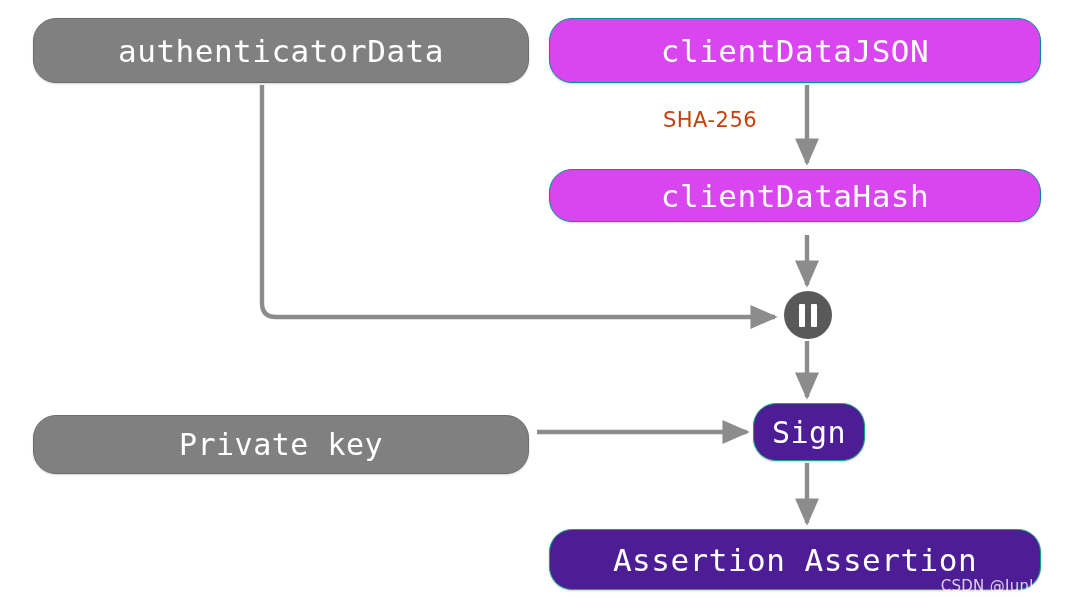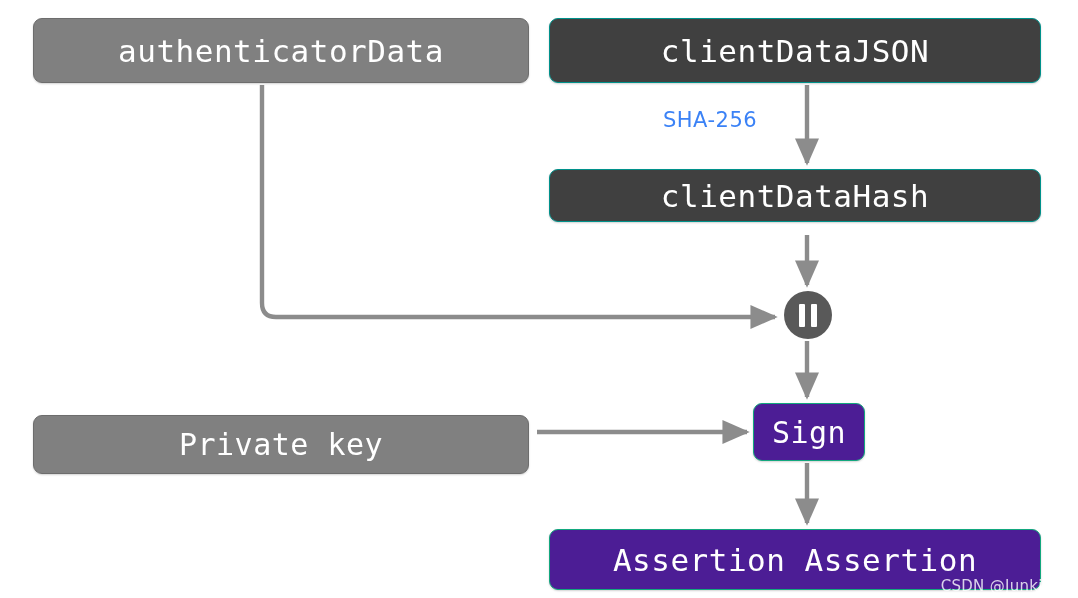--- a/index.html
+++ b/index.html
@@ -25,36 +25,36 @@
     height: 598px;
     pointer-events: none;
   }
 
   .node {
     position: absolute;
     box-sizing: border-box;
     display: flex;
     align-items: center;
     justify-content: center;
-    border-radius: 9px;
+    border-radius: 23px;
     color: #ffffff;
     font-family: "DejaVu Sans Mono", monospace;
     letter-spacing: 0.5px;
     white-space: nowrap;
     text-align: center;
     z-index: 3;
   }
 
   .node.gray {
     background: #808080;
     border: 1.6px solid #6d6d6d;
     box-shadow: 0 1px 2px rgba(0,0,0,0.18);
   }
   .node.teal {
-    background: #404040;
+    background: #d946ef;
     border: 1.6px solid #00918b;
     box-shadow: 0 1px 2px rgba(0,0,0,0.18);
   }
   .node.green {
     background: #4c1d95;
     border: 1.6px solid #13a87e;
     box-shadow: 0 1px 2px rgba(0,0,0,0.18);
   }
 
   
@@ -105,21 +105,21 @@
     border-radius: 1px;
   }
 
   
   #edge-label-sha256 {
     position: absolute;
     left: 663px;
     top: 108px;
     font-family: "DejaVu Sans", sans-serif;
     font-size: 21px;
-    color: #3b82f6;
+    color: #c2410c;
     letter-spacing: 0.5px;
     white-space: nowrap;
     z-index: 3;
   }
 
   
   #watermark {
     position: absolute;
     right: 6px;
     bottom: 3px;

